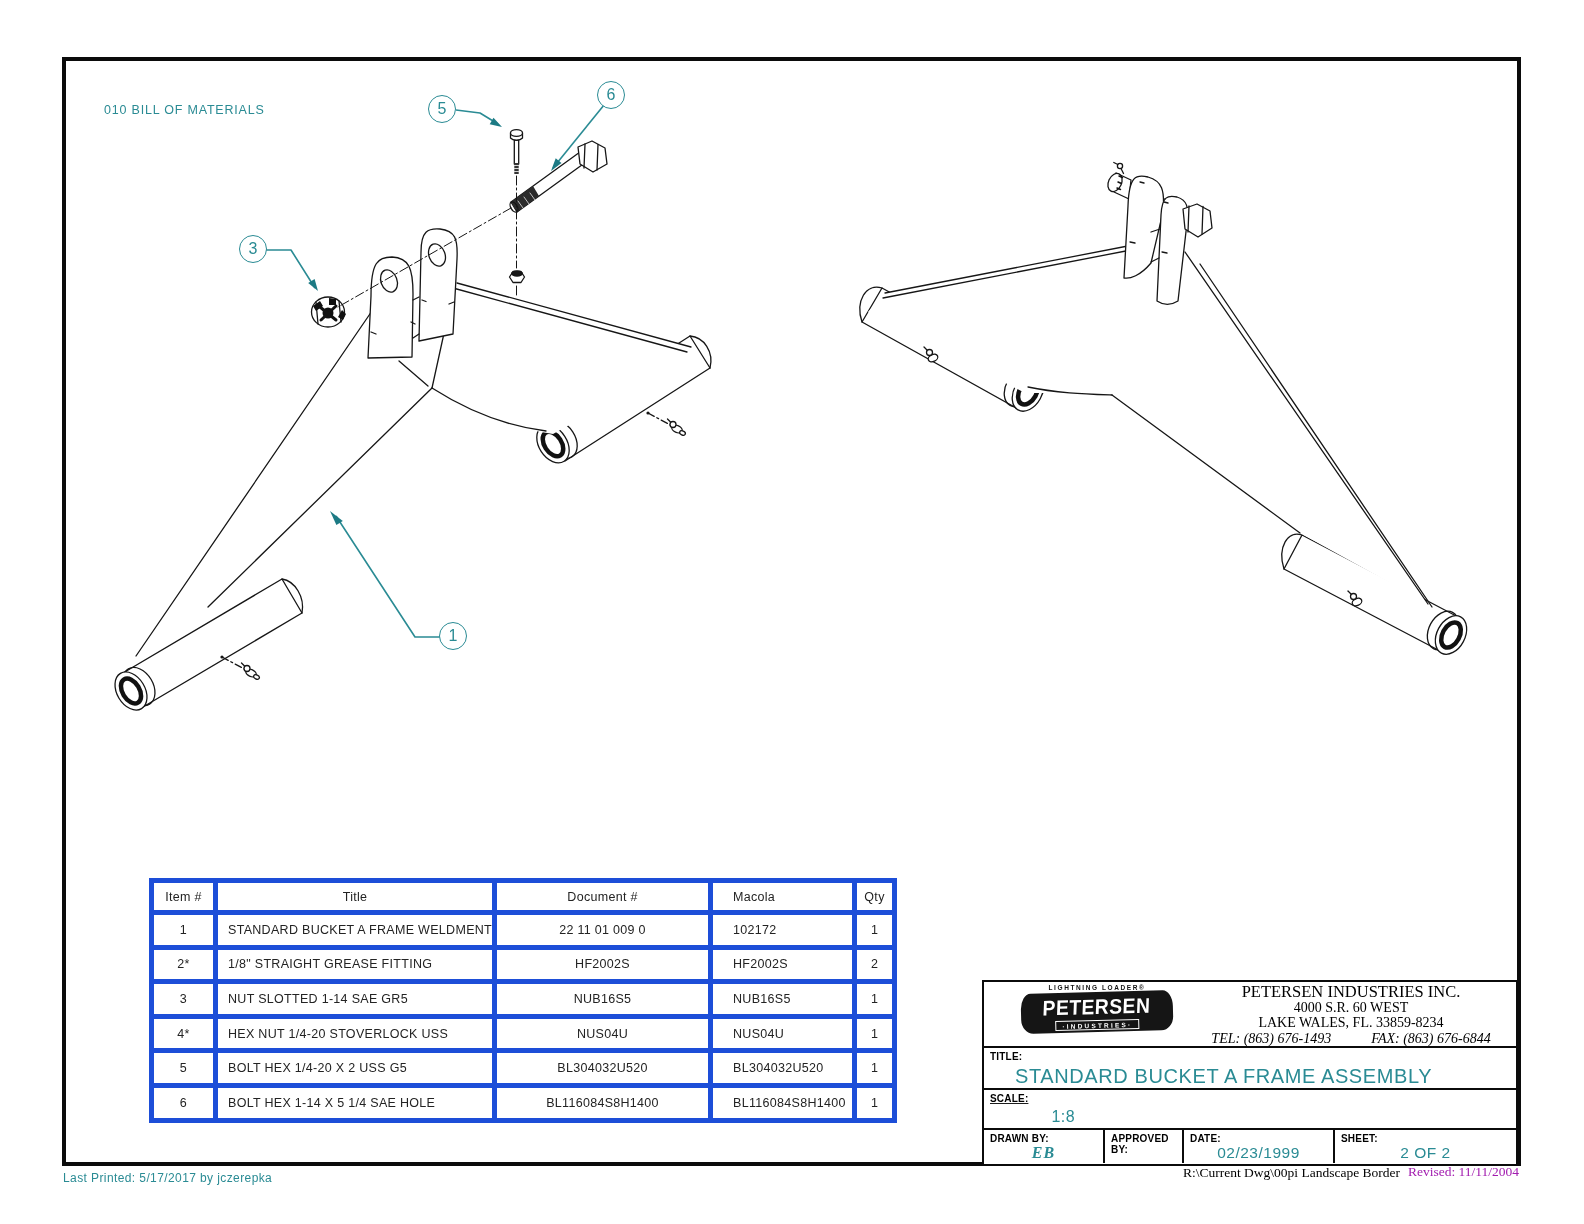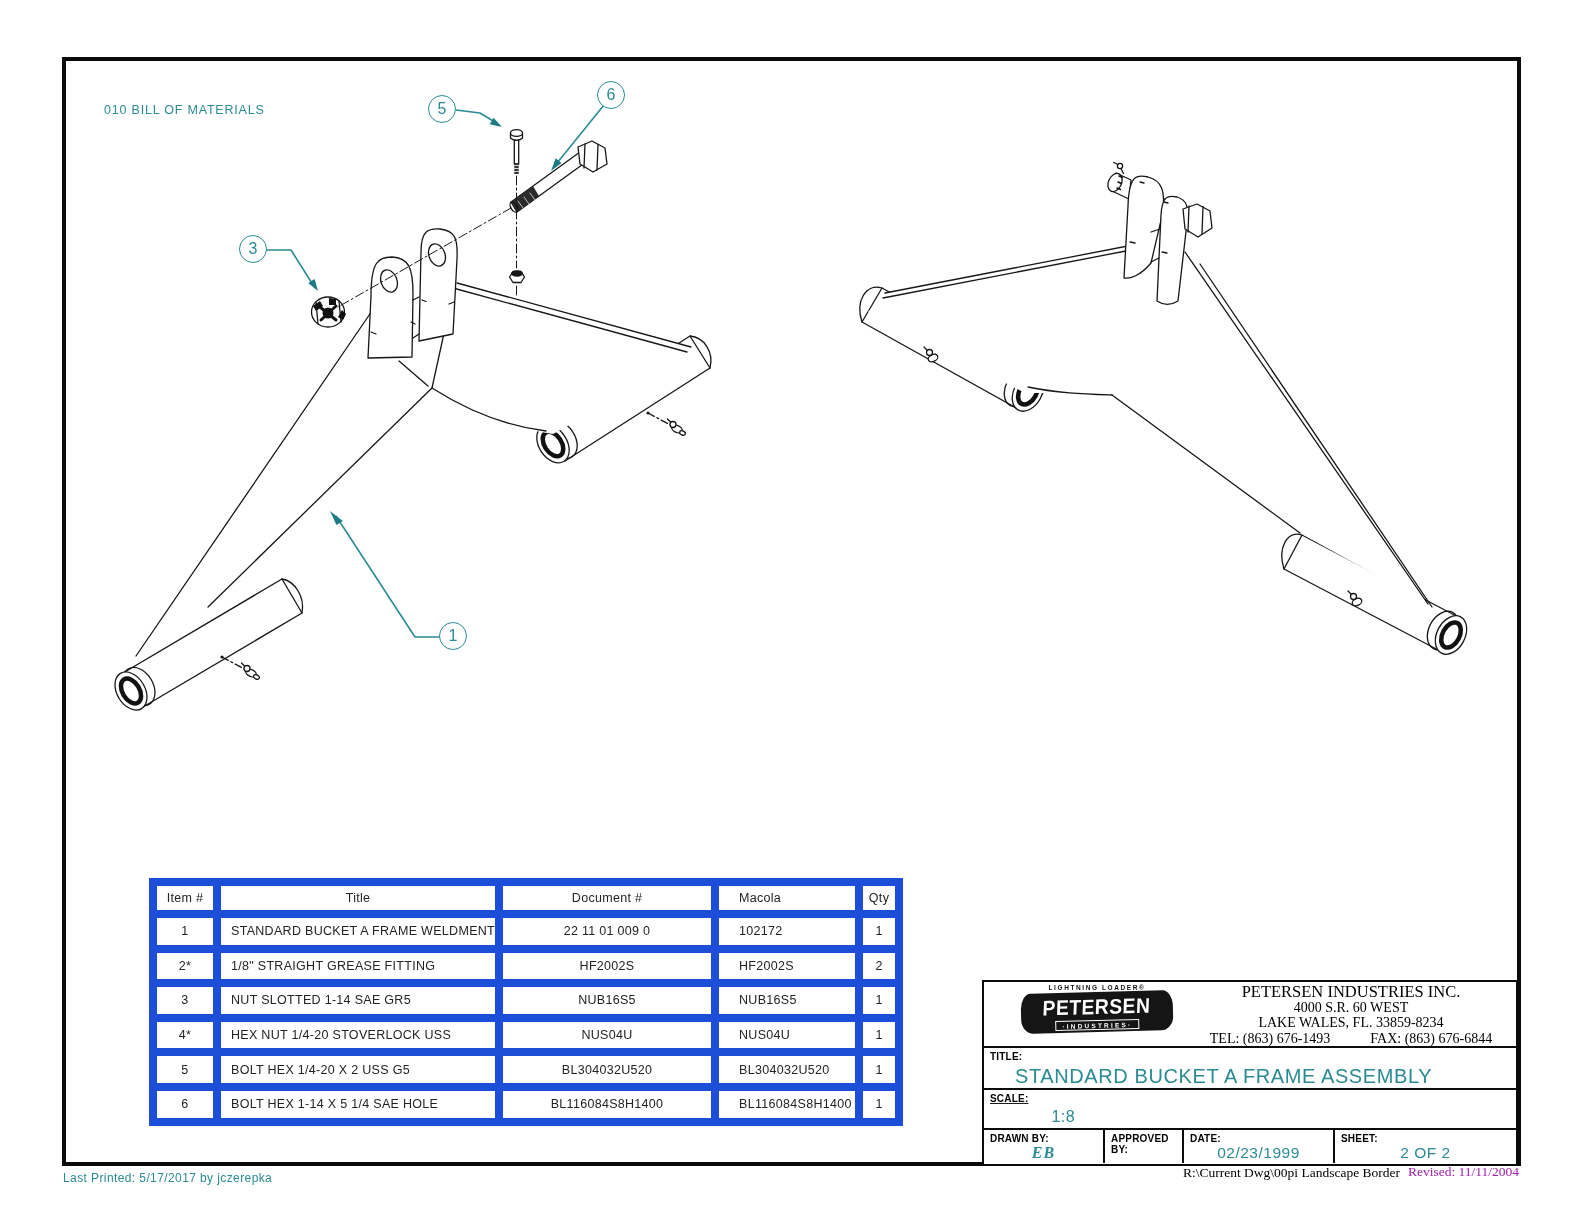--- a/index.html
+++ b/index.html
@@ -15,42 +15,42 @@
   .teal { color:#2a8b94; }
 
   .bom-note { left:104px; top:103px; font-size:12.5px; letter-spacing:.8px; }
 
   
   .balloon { width:28px; height:28px; border:1.8px solid #2a8b94; border-radius:50%; background:#fff;
              display:flex; align-items:center; justify-content:center; font-size:16px; color:#2a8b94; letter-spacing:0; }
 
   
   .bom { left:149px; top:878px; border-collapse:collapse; table-layout:fixed; }
-  .bom td, .bom th { border:8px solid #1d4ed8; font-weight:normal; font-size:12.5px; color:#232323; letter-spacing:.3px; white-space:nowrap; overflow:hidden; }
+  .bom td, .bom th { border:5px solid #1d4ed8; font-weight:normal; font-size:12.5px; color:#232323; letter-spacing:.3px; white-space:nowrap; overflow:hidden; }
   .bom th { height:32px; }
   .bom td { height:34.6px; }
   .col-item  { width:64px;  text-align:center; }
   .col-title { width:271px; text-align:left; padding-left:10px; }
   .bom th.col-title { text-align:center; padding-left:0; }
   .col-doc   { width:216px; text-align:center; }
   .col-mac   { width:144px; text-align:left; padding-left:20px; }
   .col-qty   { width:40px;  text-align:center; }
 
   
   .tblock { left:982px; top:980px; width:536px; height:186px; border:2.5px solid #0b0b0b; background:#fff; }
   .tb-row { position:relative; border-bottom:2.5px solid #0b0b0b; }
   .tb-row1 { height:65.5px; display:flex; }
   .tb-row2 { height:42px; }
   .tb-row3 { height:40px; display:flex; }
   .tb-row4 { height:33px; display:flex; border-bottom:none; }
   .tb-label { font-size:10px; font-weight:bold; letter-spacing:.2px; color:#000; padding:3px 16px 0 6px; }
   .company { flex:1; text-align:center; font-family:"Liberation Serif", serif; color:#000; padding-top:2px; line-height:15.5px; }
   .company .c-name { font-size:16.5px; }
   .company .c-line { font-size:14px; }
-  .company .c-phone { font-size:14px; display:flex; justify-content:center; gap:40px; }
+  .company .c-phone { font-size:14px; display:flex; justify-content:center; gap:40px;font-style:italic; }
   .cell { position:relative; border-right:2.5px solid #0b0b0b; }
   .cell:last-child { border-right:none; }
   .tb-title-val { position:absolute; left:31px; top:17px; font-size:20px; letter-spacing:.6px; }
   .tb-pn { flex:1; }
   .tb-pn-val { position:absolute; left:0; right:0; top:14px; text-align:center; font-size:17px; letter-spacing:.6px; }
   .tb-scale { width:100px;text-decoration:underline; }
   .tb-scale-val { position:absolute; right:9px; bottom:2px; font-size:16px; }
   .c-drawn { width:121px; } .c-appr { width:79px; } .c-date { width:151px; } .c-sheet { flex:1; }
   .tb-center-val { position:absolute; left:0; right:0; bottom:1px; text-align:center; font-size:15.5px; letter-spacing:.5px; }
   .script { font-family:"Liberation Serif", serif; font-style:italic; font-weight:bold; font-size:16px; letter-spacing:1px; }

